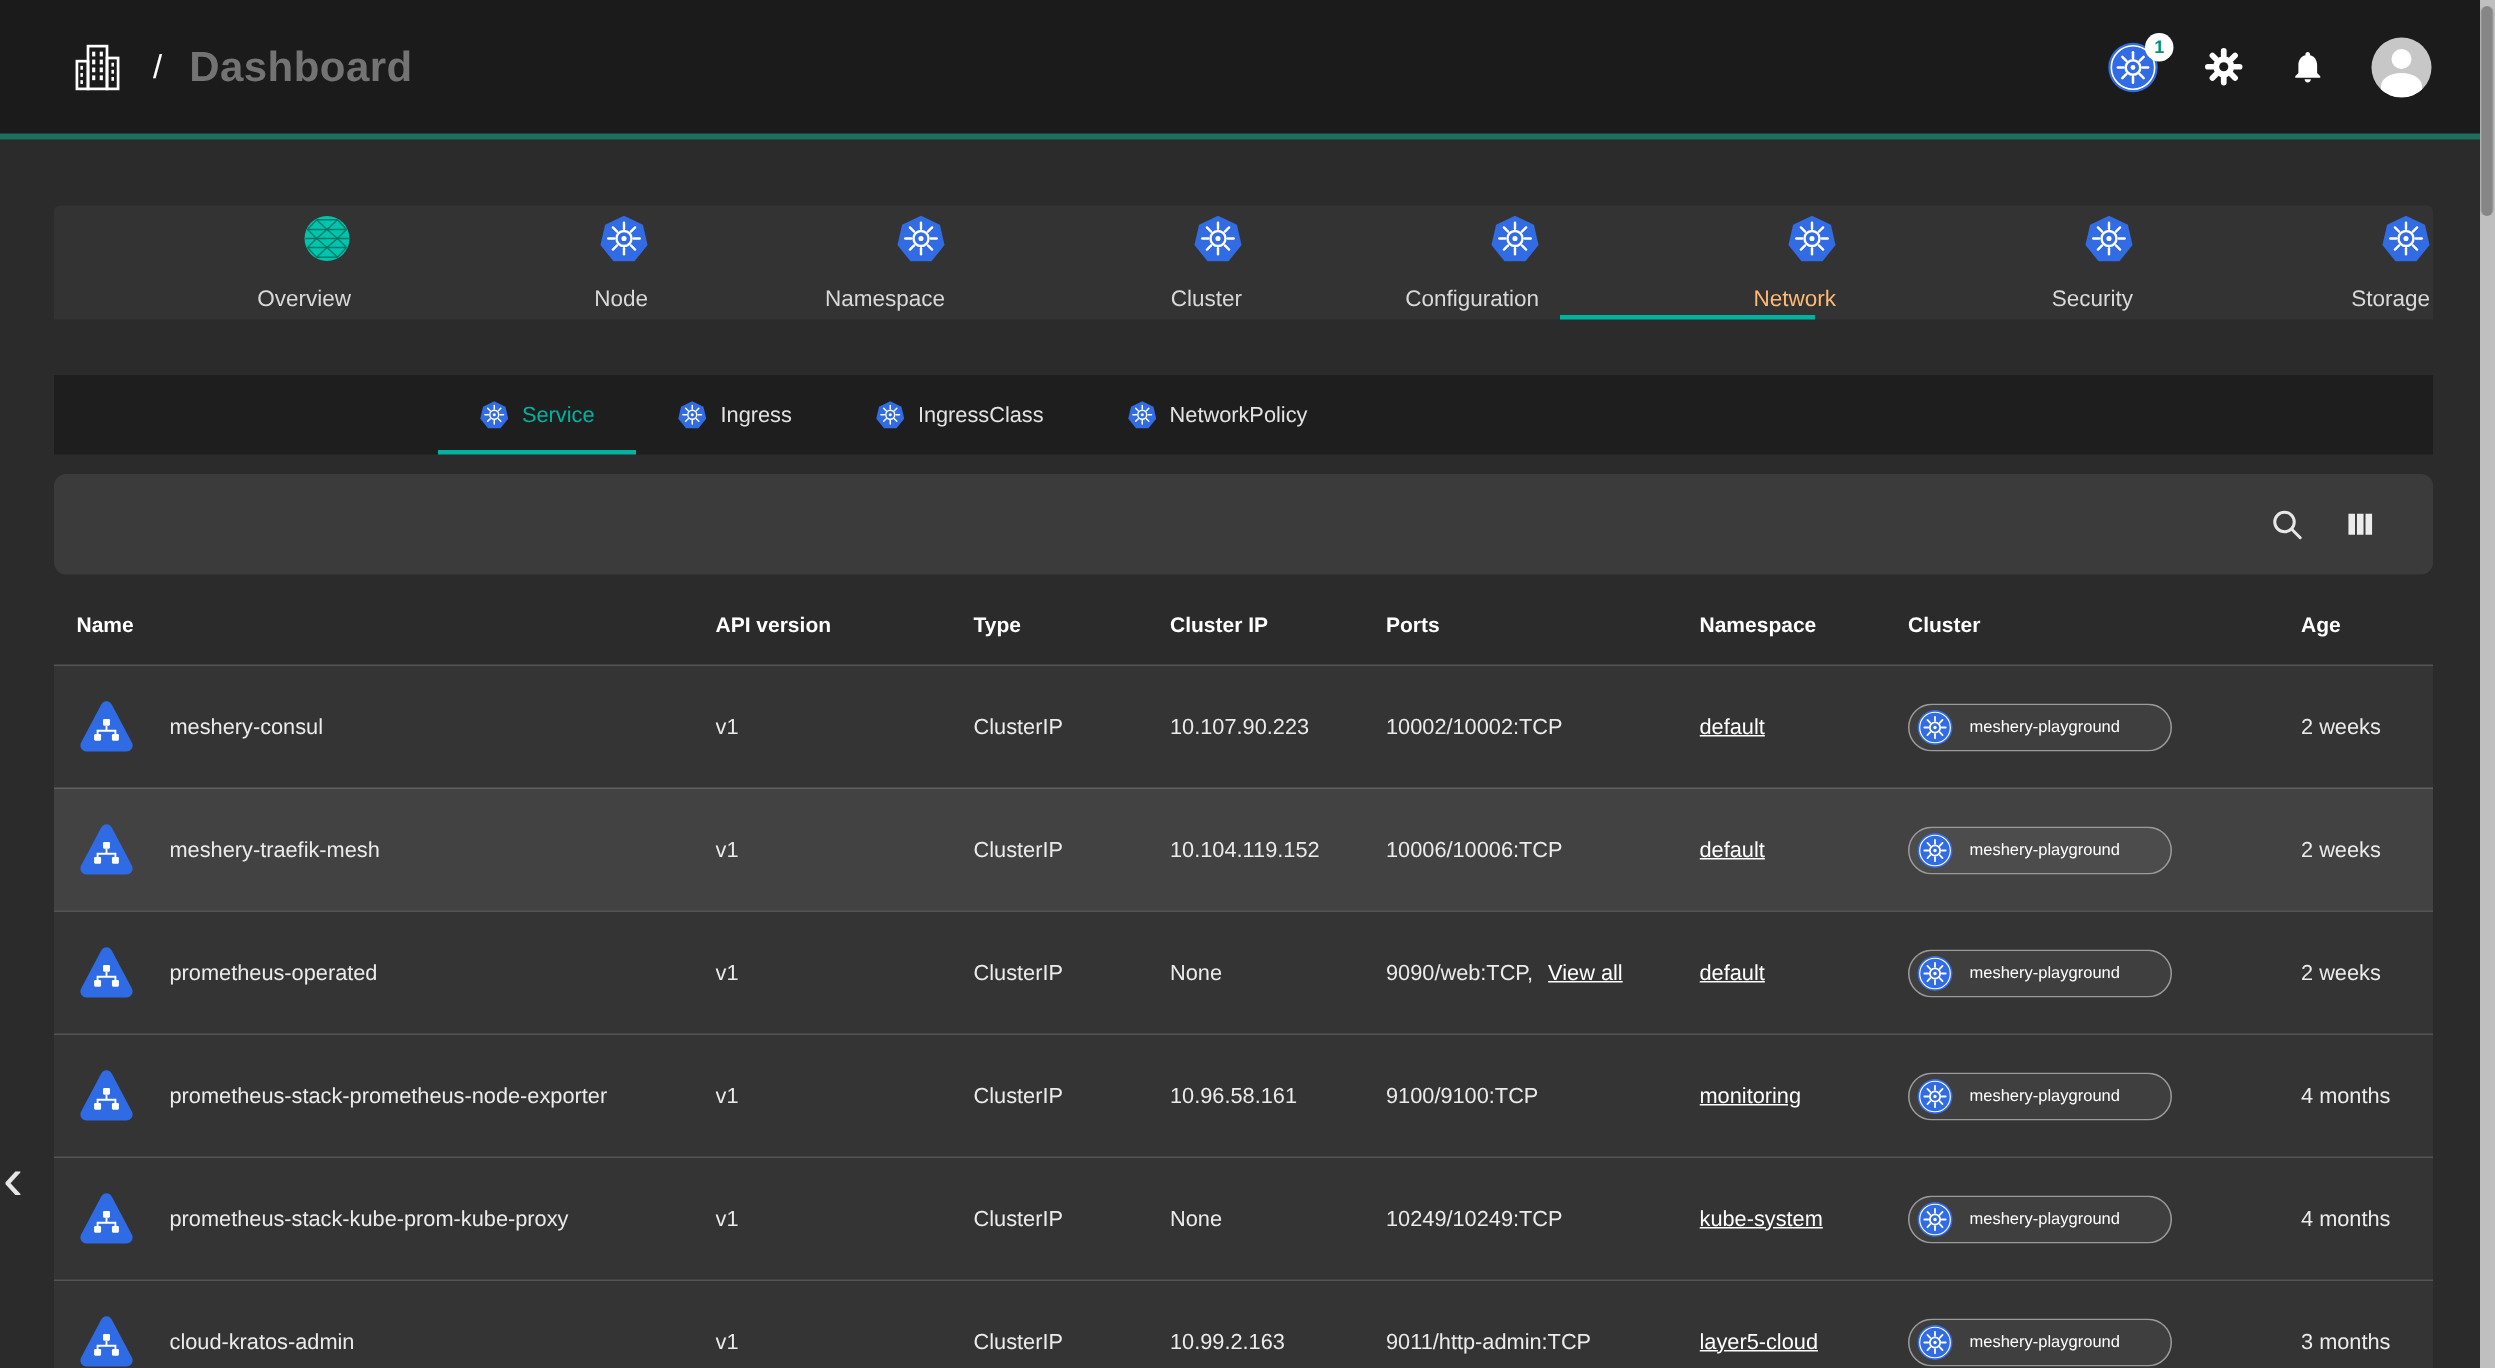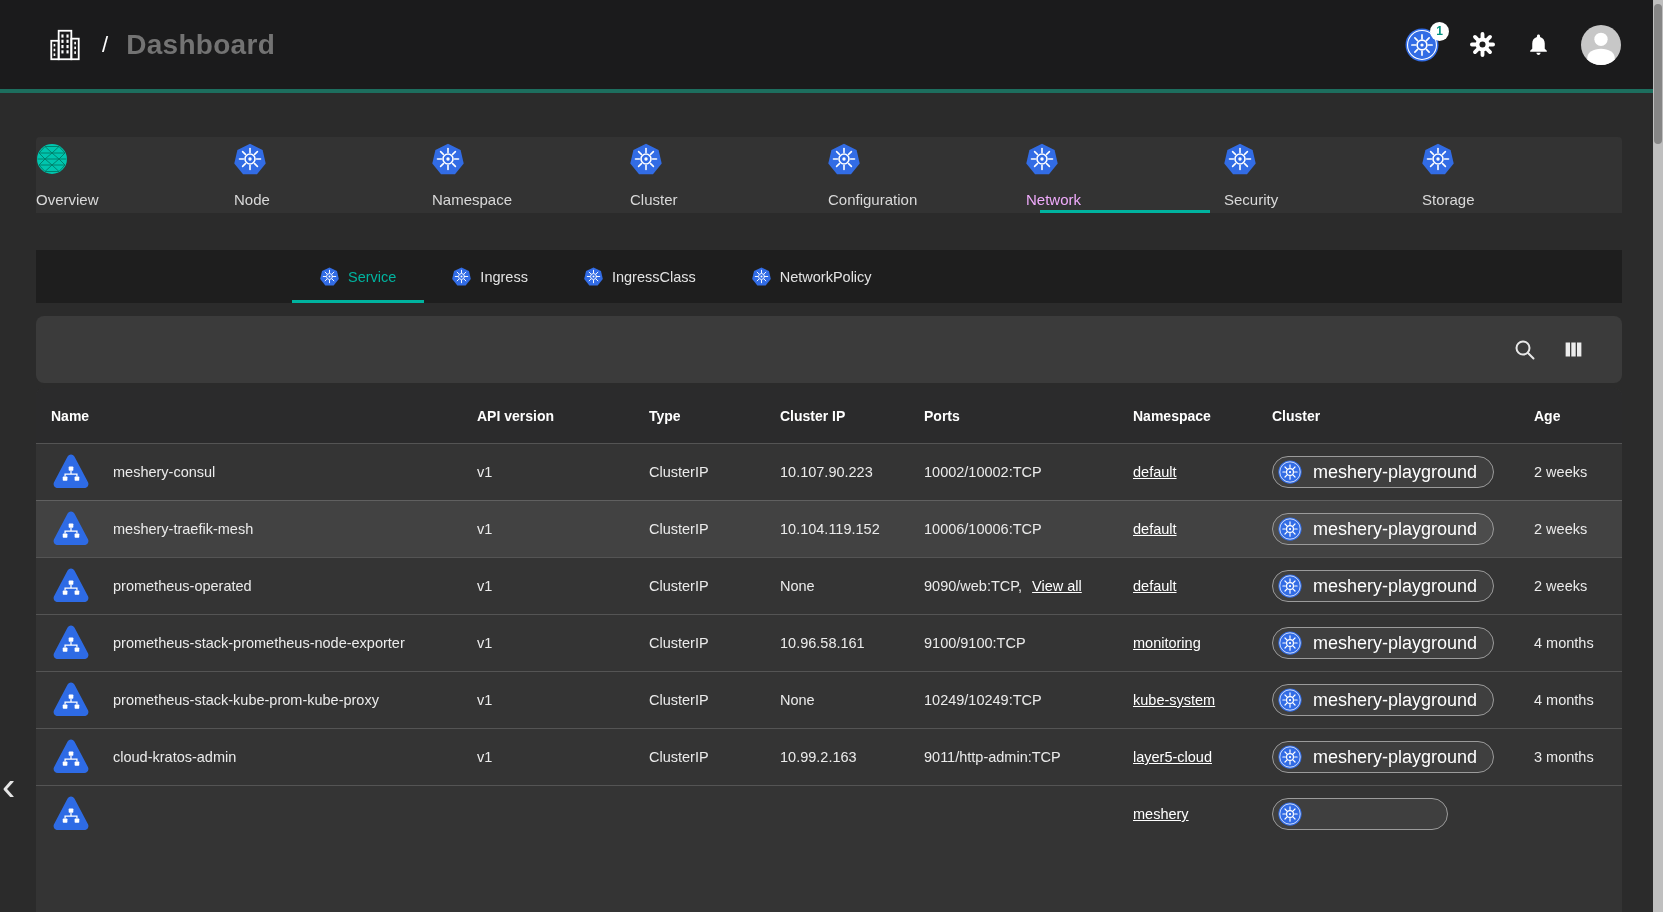--- a/index.html
+++ b/index.html
@@ -31,25 +31,25 @@
     display:flex; align-items:flex-end; justify-content:center; cursor:pointer;
   }
   
   .main { margin:0 41px 0 36px; width:1586px; }
   
   .tabbar {
     margin-top:44px; height:76px; background:#333333; border-radius:4px 4px 0 0;
     display:flex; align-items:stretch;
   }
   .tab {
-    flex:0 0 198px; display:flex; flex-direction:column; align-items:flex-start; justify-content:center;
+    flex:0 0 198px; display:flex; flex-direction:column; align-items:flex-end; justify-content:center;
     gap:16px; position:relative; cursor:pointer;
   }
   .tab-label { font-size:15px; color:#d9d9d9; }
-  .tab.active .tab-label { color:#f0abfc; }
+  .tab.active .tab-label { color:#fdba74; }
   .tab-underline { display:none; }
   .tab.active .tab-underline {
     display:block; position:absolute; bottom:0; left:50%; transform:translateX(-50%);
     width:170px; height:3px; background:#00B39F;
   }
   .tab-icon { width:32px; height:32px; }
   .tab-icon svg { width:32px; height:32px; display:block; }
   
   .subbar {
     height:53px; background:#1e1e1e; display:flex; align-items:stretch; padding-left:256px;margin-top:37px;
@@ -74,31 +74,31 @@
     margin-top:5px; height:556px; background:#343434; border-radius:8px 8px 0 0; overflow:hidden;
   }
   .thead, .trow {
     display:grid;
     grid-template-columns:441px 172px 131px 144px 209px 139px 262px 1fr;
     align-items:center;
   }
   .thead { height:55px; background:#2b2b2c; }
   .thead .hcell { font-size:14px; font-weight:bold; color:#ffffff; padding-right:8px; cursor:pointer; }
   .thead .hcell:first-child, .trow .cell:first-child { padding-left:15px; }
-  .trow { height:57px; border-top:1px solid rgba(255,255,255,.16); cursor:pointer; }
+  .trow { height:82px; border-top:1px solid rgba(255,255,255,.16); cursor:pointer; }
   .trow.hl { background:#424242; }
   .cell { font-size:14.5px; color:#ebebeb; padding-right:8px; overflow:hidden; white-space:nowrap; }
   .cell-name { display:flex; align-items:center; gap:22px; }
   .svc-icon svg { width:40px; height:40px; display:block; }
   a.ns-link, a.ports-link { color:#ffffff; text-decoration:underline; cursor:pointer; }
   a.ports-link { margin-left:10px; }
   .chip {
     display:inline-flex; align-items:center; gap:11px; height:32px; min-width:176px;
     padding:0 16px 0 5px; border:1px solid #9b9b9b; border-radius:16px;
-    background:rgba(255,255,255,.055); color:#ffffff; font-size:18px; cursor:pointer;
+    background:rgba(255,255,255,.055); color:#ffffff; font-size:11px; cursor:pointer;
   }
   .chip svg { width:24px; height:24px; display:block; }
   
   .collapse-chevron {
     position:fixed; left:2px; top:766px; color:#e6e6e6; font-size:40px; line-height:1;
     cursor:pointer; user-select:none;
   }
   .scrollbar { position:fixed; right:0; top:0; width:10px; height:912px; background:#bfbfbf; cursor:pointer; }
   .scroll-thumb { position:absolute; left:1px; top:4px; width:8px; height:140px; background:#868686; border-radius:4px; cursor:grab; }
 </style>

